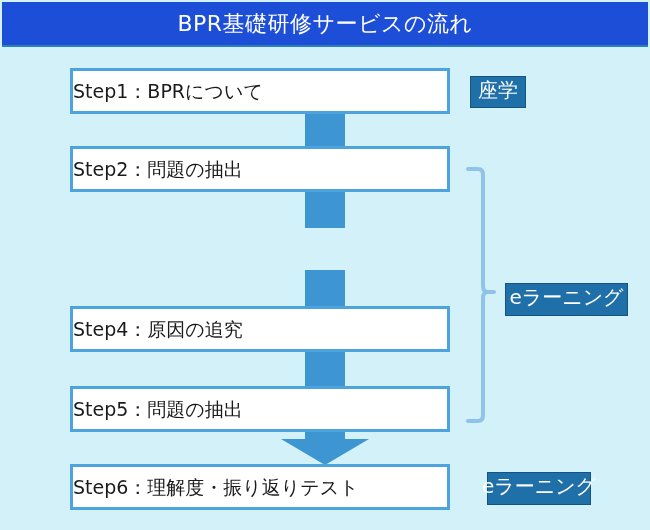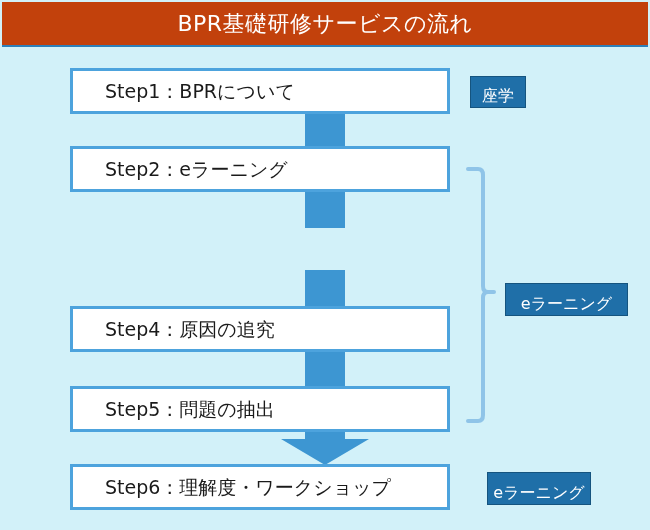--- a/index.html
+++ b/index.html
@@ -21,21 +21,21 @@
     box-sizing: border-box;
   }
 
   
   #title-banner {
     position: absolute;
     left: 2px;
     top: 2px;
     width: 646px;
     height: 45px;
-    background: #c2410c;
+    background: #1d4ed8;
     border-bottom: 2px solid #2d7fb8;
     display: flex;
     align-items: center;
     justify-content: center;
     box-sizing: border-box;
   }
   #title-text {
     color: #ffffff;
     font-size: 22px;
     letter-spacing: 0.5px;
@@ -50,21 +50,20 @@
     width: 380px;
     height: 46px;
     background: #ffffff;
     border: 3px solid #4da3dd;
     box-sizing: border-box;
     display: flex;
     align-items: center;
     z-index: 3;
   }
   .step-label {
-    padding-left: 32px;
     font-size: 19px;
     color: #1a1a1a;
     white-space: nowrap;
     line-height: 1;
   }
 
   
   .connector {
     position: absolute;
     left: 305px;
@@ -83,24 +82,24 @@
     z-index: 1;
   }
 
   
   .badge {
     position: absolute;
     background: #1f6fa8;
     border: 1px solid #15547f;
     color: #ffffff;
     display: flex;
-    align-items: flex-end;
+    align-items: flex-start;
     justify-content: center;
     box-sizing: border-box;
-    font-size: 16px;
+    font-size: 20px;
     white-space: nowrap;
     z-index: 4;
   }
   #badge-zagaku {
     left: 470px;
     top: 76px;
     width: 56px;
     height: 32px;
   }
   #badge-workshop {
@@ -150,30 +149,30 @@
   <div id="workshop-bracket">
     <svg width="46" height="258" viewBox="0 0 46 258" xmlns="http://www.w3.org/2000/svg">
       <path d="M4 3 L14 3 Q19 3 19 9 L19 120 Q19 126 24 126 L30 126 M19 132 Q19 126 24 126 L30 126 M19 132 L19 249 Q19 255 14 255 L4 255" fill="none" stroke="#8fc4e8" stroke-width="4" stroke-linecap="round"></path>
     </svg>
   </div>
 
   <div class="step-box" style="top:68px;">
     <span class="step-label">Step1：BPRについて</span>
   </div>
   <div class="step-box" style="top:146px;">
-    <span class="step-label">Step2：eラーニング</span>
+    <span class="step-label">Step2：問題の抽出</span>
   </div>
   <div class="step-box" style="top:306px;">
     <span class="step-label">Step4：原因の追究</span>
   </div>
   <div class="step-box" style="top:386px;">
     <span class="step-label">Step5：問題の抽出</span>
   </div>
   <div class="step-box" style="top:464px;">
-    <span class="step-label">Step6：理解度・ワークショップ</span>
+    <span class="step-label">Step6：理解度・振り返りテスト</span>
   </div>
 
   <div class="badge" id="badge-zagaku">
     <span>座学</span>
   </div>
   <div class="badge" id="badge-workshop">
     <span>eラーニング</span>
   </div>
   <div class="badge" id="badge-elearning">
     <span>eラーニング</span>

